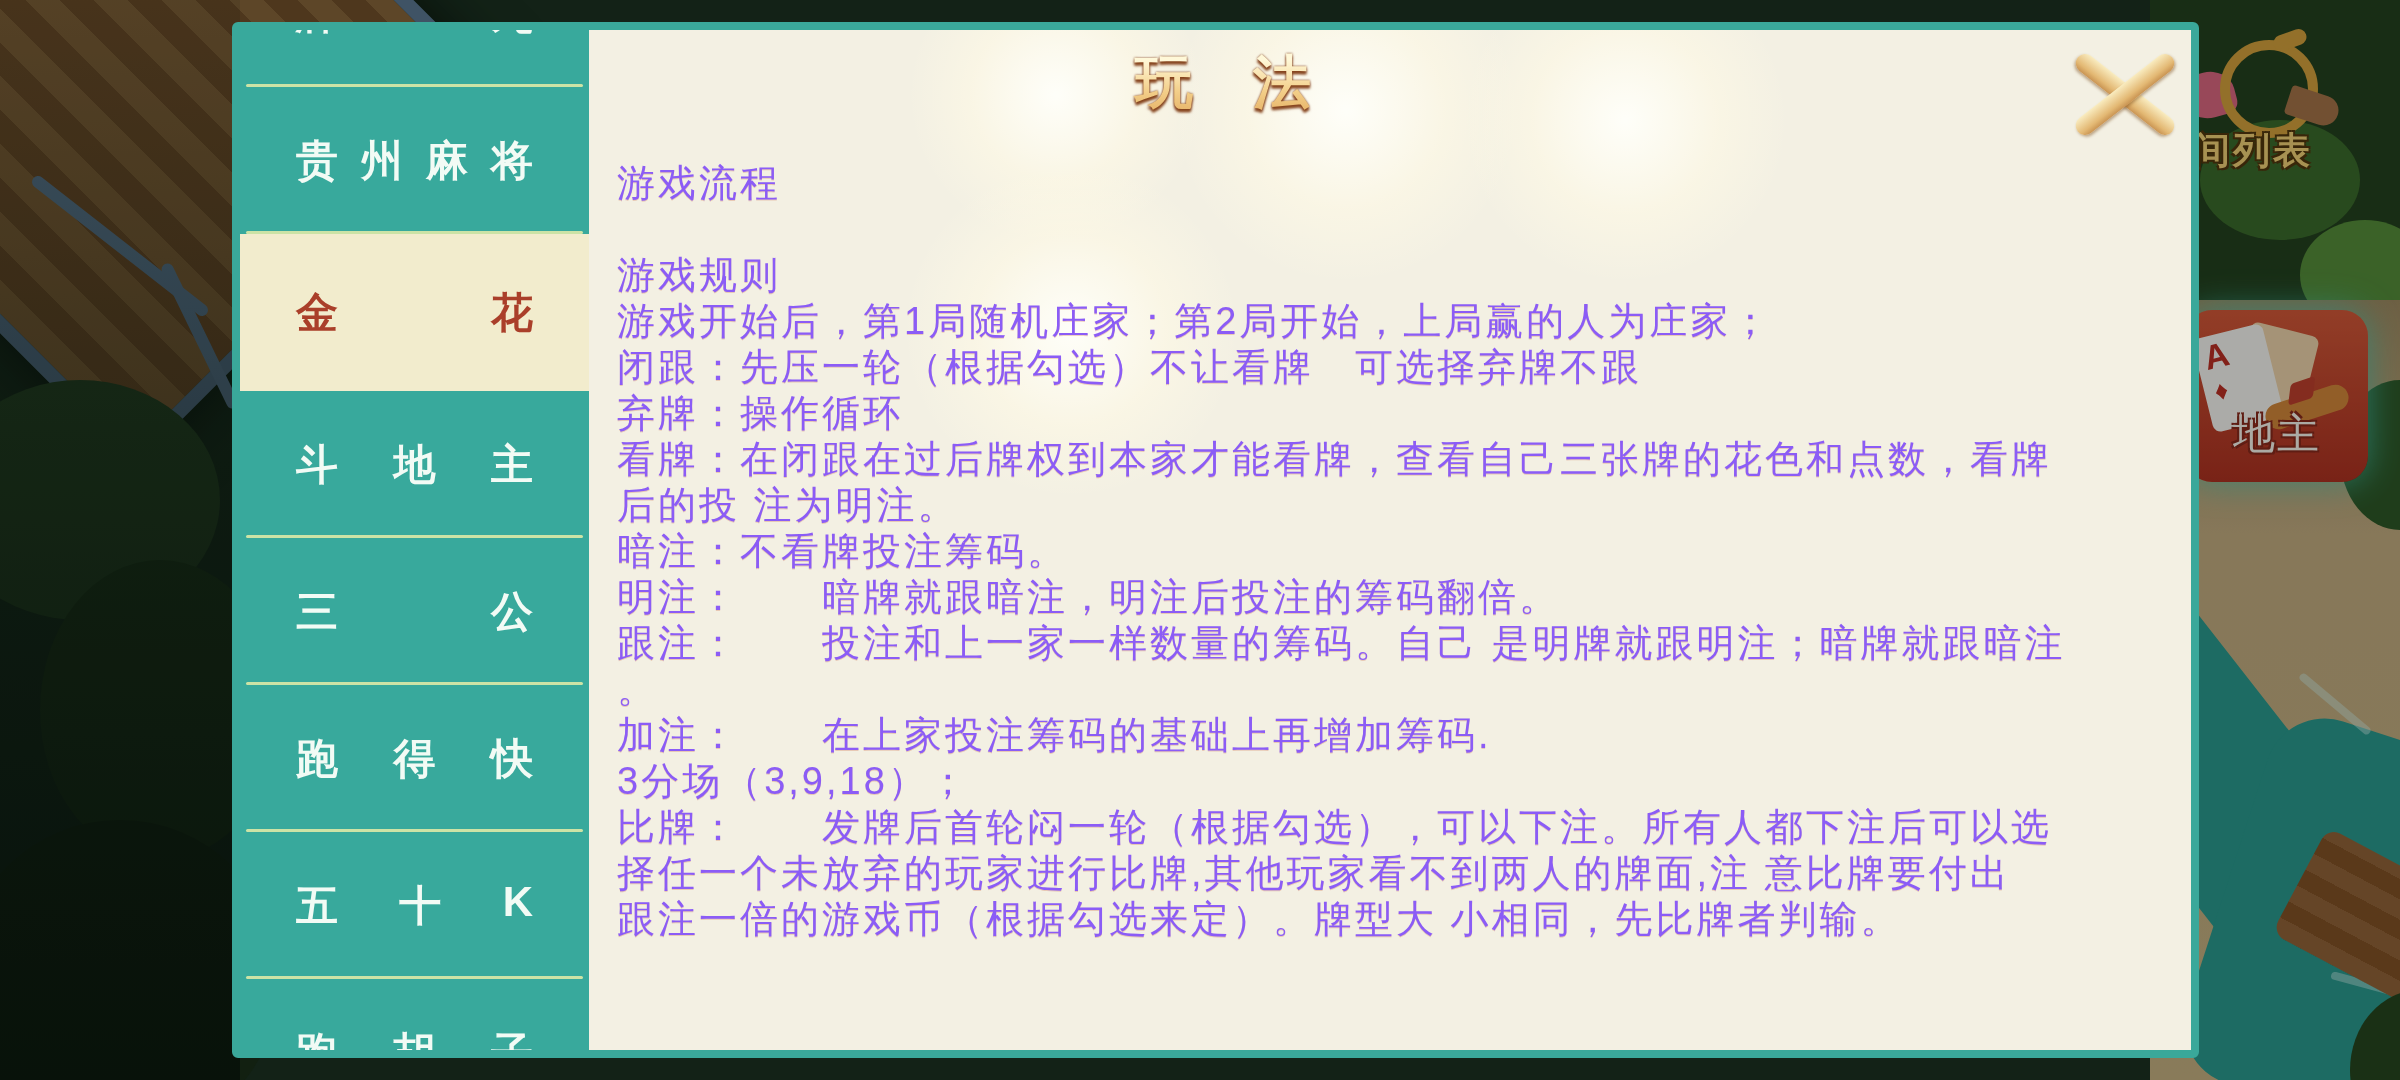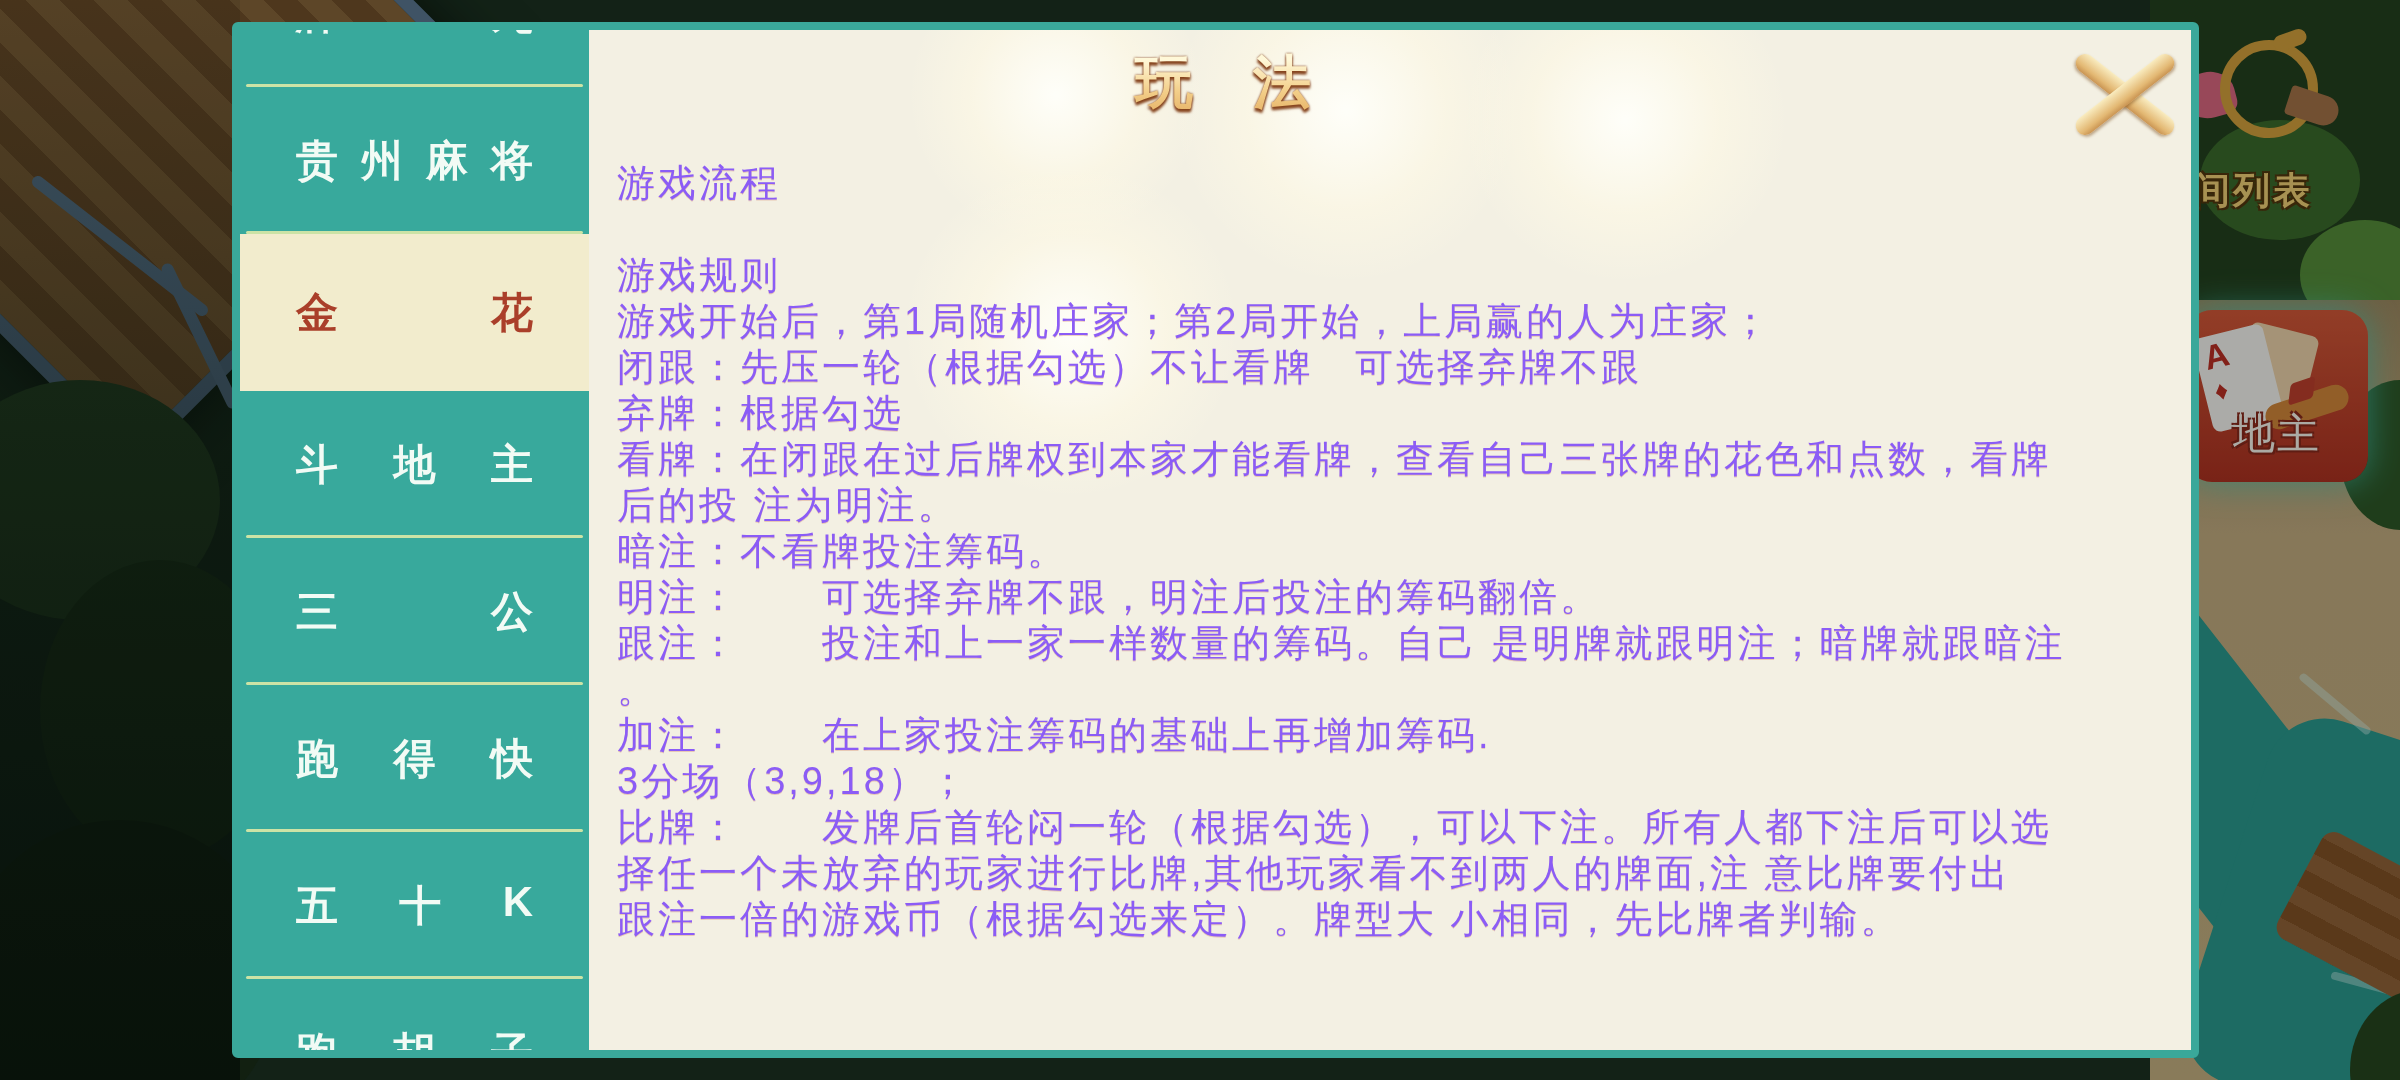--- a/index.html
+++ b/index.html
@@ -33,21 +33,21 @@
   .peach{position:absolute;left:45px;top:10px;width:78px;height:78px;border-radius:50%;
          border:10px solid #d9a53e;background:transparent;}
   .peach-stem{position:absolute;left:98px;top:2px;width:34px;height:16px;background:#d9a53e;
               border-radius:8px;transform:rotate(-20deg);}
   .bow{position:absolute;left:8px;top:42px;width:52px;height:46px;background:#e06a84;
        border-radius:12px 50% 12px 50%;transform:rotate(-15deg);}
   .horn{position:absolute;left:112px;top:62px;width:52px;height:30px;background:#a9764a;
         border-radius:4px 16px 16px 4px;transform:rotate(18deg);}
   .room-label{position:absolute;left:18px;top:96px;font-size:37px;font-weight:bold;color:#f6d679;
               letter-spacing:3px;white-space:nowrap;
-              text-shadow:2px 2px 0 #53380e,-2px 2px 0 #53380e,2px -2px 0 #53380e,-2px -2px 0 #53380e;margin-top:40px;}
+              text-shadow:2px 2px 0 #53380e,-2px 2px 0 #53380e,2px -2px 0 #53380e,-2px -2px 0 #53380e;}
 
   
   .tile{position:absolute;left:2186px;width:182px;border-radius:26px;
         box-shadow:0 0 34px rgba(70,205,185,.75);}
   .tile-ddz{top:310px;height:172px;background:linear-gradient(180deg,#d85b3a,#b23322);}
   .tile-wx{top:572px;height:176px;background:linear-gradient(180deg,#55b060,#2f8d3f);}
   .tile-label{position:absolute;left:0;right:0;bottom:20px;text-align:center;font-size:42px;
               font-weight:normal;color:#fdfbf2;letter-spacing:2px;}
   .tile-ddz .tile-label{text-shadow:2px 2px 0 #8c2b1d,-2px 2px 0 #8c2b1d,2px -2px 0 #8c2b1d,-2px -2px 0 #8c2b1d;}
   .tile-wx .tile-label{text-shadow:2px 2px 0 #2e6b33,-2px 2px 0 #2e6b33,2px -2px 0 #2e6b33,-2px -2px 0 #2e6b33;}
@@ -218,25 +218,25 @@
       <div class="close-btn">
         <div class="close-bar a"></div>
         <div class="close-bar b"></div>
       </div>
       <div class="rules">
           <div class="rule-line">游戏流程</div>
           <div class="rule-line">&nbsp;</div>
           <div class="rule-line">游戏规则</div>
           <div class="rule-line">游戏开始后，第1局随机庄家；第2局开始，上局赢的人为庄家；</div>
           <div class="rule-line">闭跟：先压一轮（根据勾选）不让看牌　可选择弃牌不跟</div>
-          <div class="rule-line">弃牌：根据勾选</div>
+          <div class="rule-line">弃牌：操作循环</div>
           <div class="rule-line">看牌：在闭跟在过后牌权到本家才能看牌，查看自己三张牌的花色和点数，看牌</div>
           <div class="rule-line">后的投 注为明注。</div>
           <div class="rule-line">暗注：不看牌投注筹码。</div>
-          <div class="rule-line">明注：　　可选择弃牌不跟，明注后投注的筹码翻倍。</div>
+          <div class="rule-line">明注：　　暗牌就跟暗注，明注后投注的筹码翻倍。</div>
           <div class="rule-line">跟注：　　投注和上一家一样数量的筹码。自己 是明牌就跟明注；暗牌就跟暗注</div>
           <div class="rule-line">。</div>
           <div class="rule-line">加注：　　在上家投注筹码的基础上再增加筹码.</div>
           <div class="rule-line">3分场（3,9,18）；</div>
           <div class="rule-line">比牌：　　发牌后首轮闷一轮（根据勾选），可以下注。所有人都下注后可以选</div>
           <div class="rule-line">择任一个未放弃的玩家进行比牌,其他玩家看不到两人的牌面,注 意比牌要付出</div>
           <div class="rule-line">跟注一倍的游戏币（根据勾选来定）。牌型大 小相同，先比牌者判输。</div>
         </div>
     </div>
   </div>

